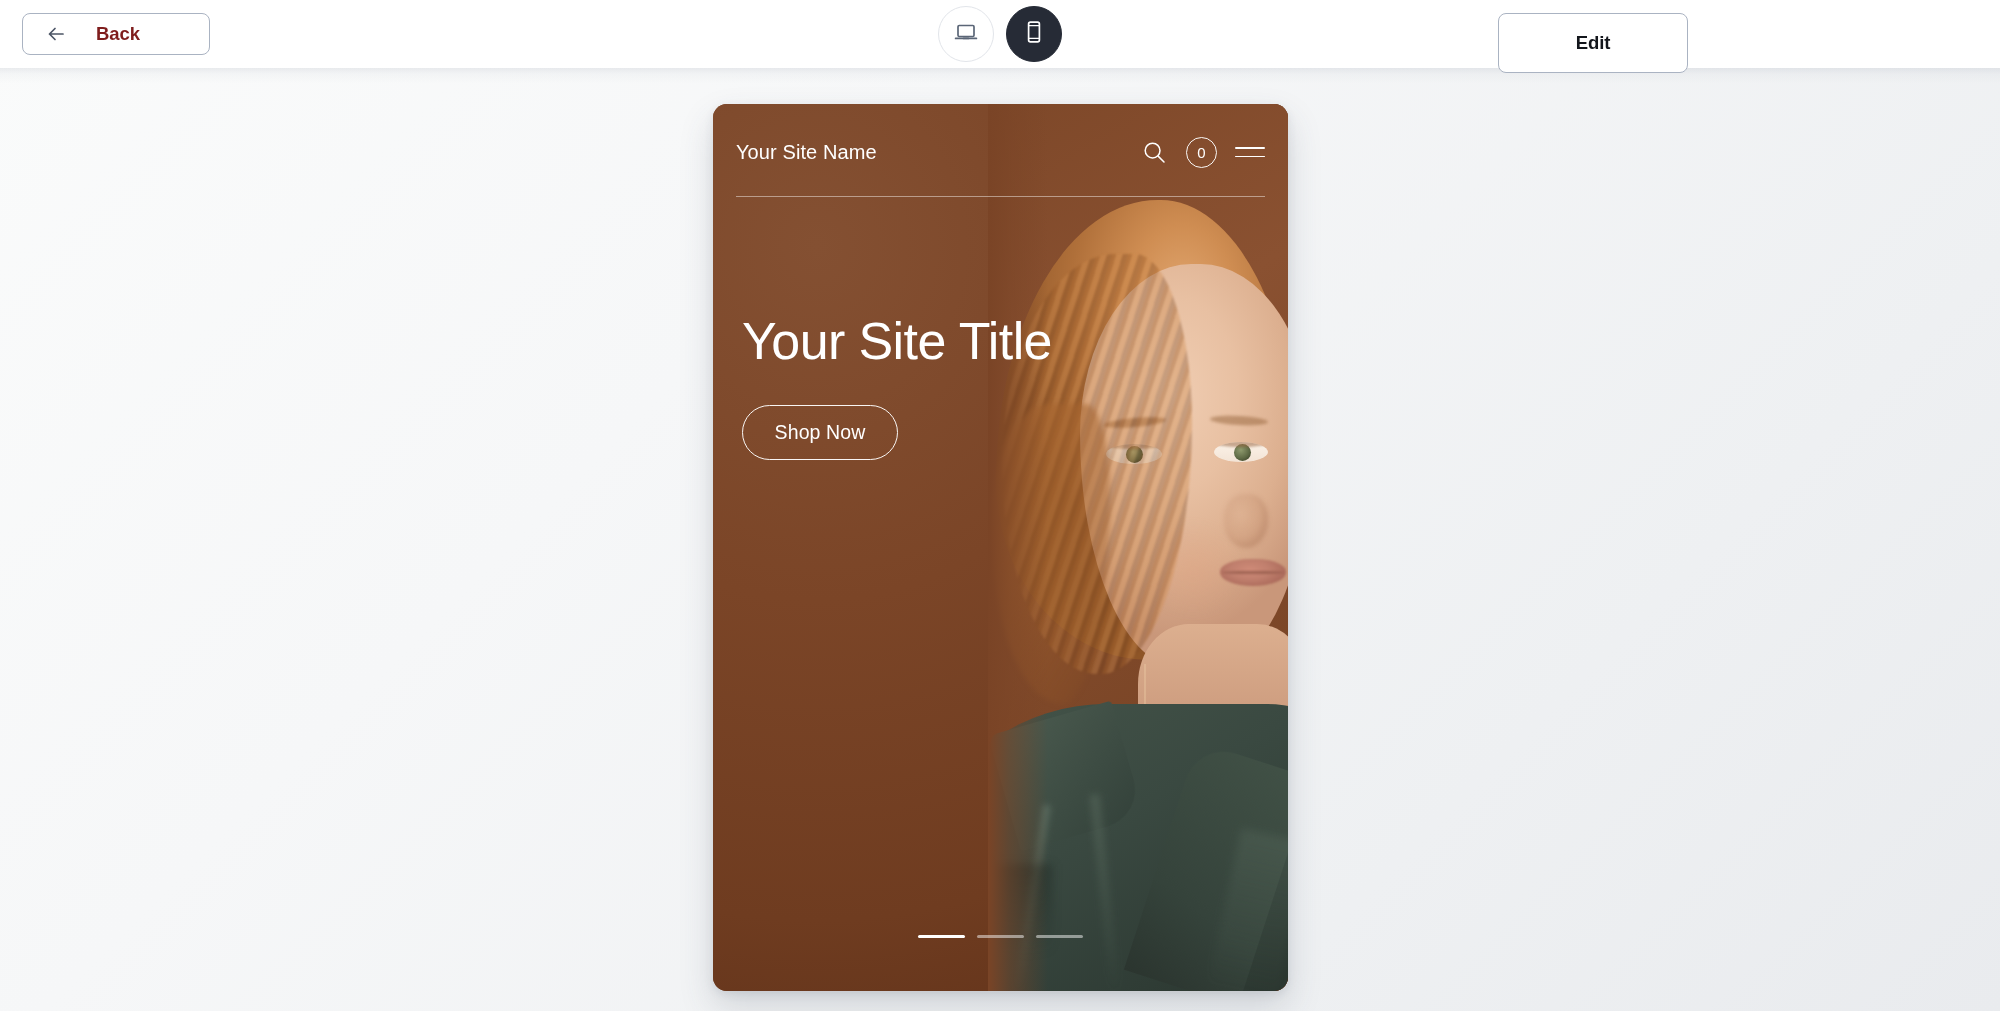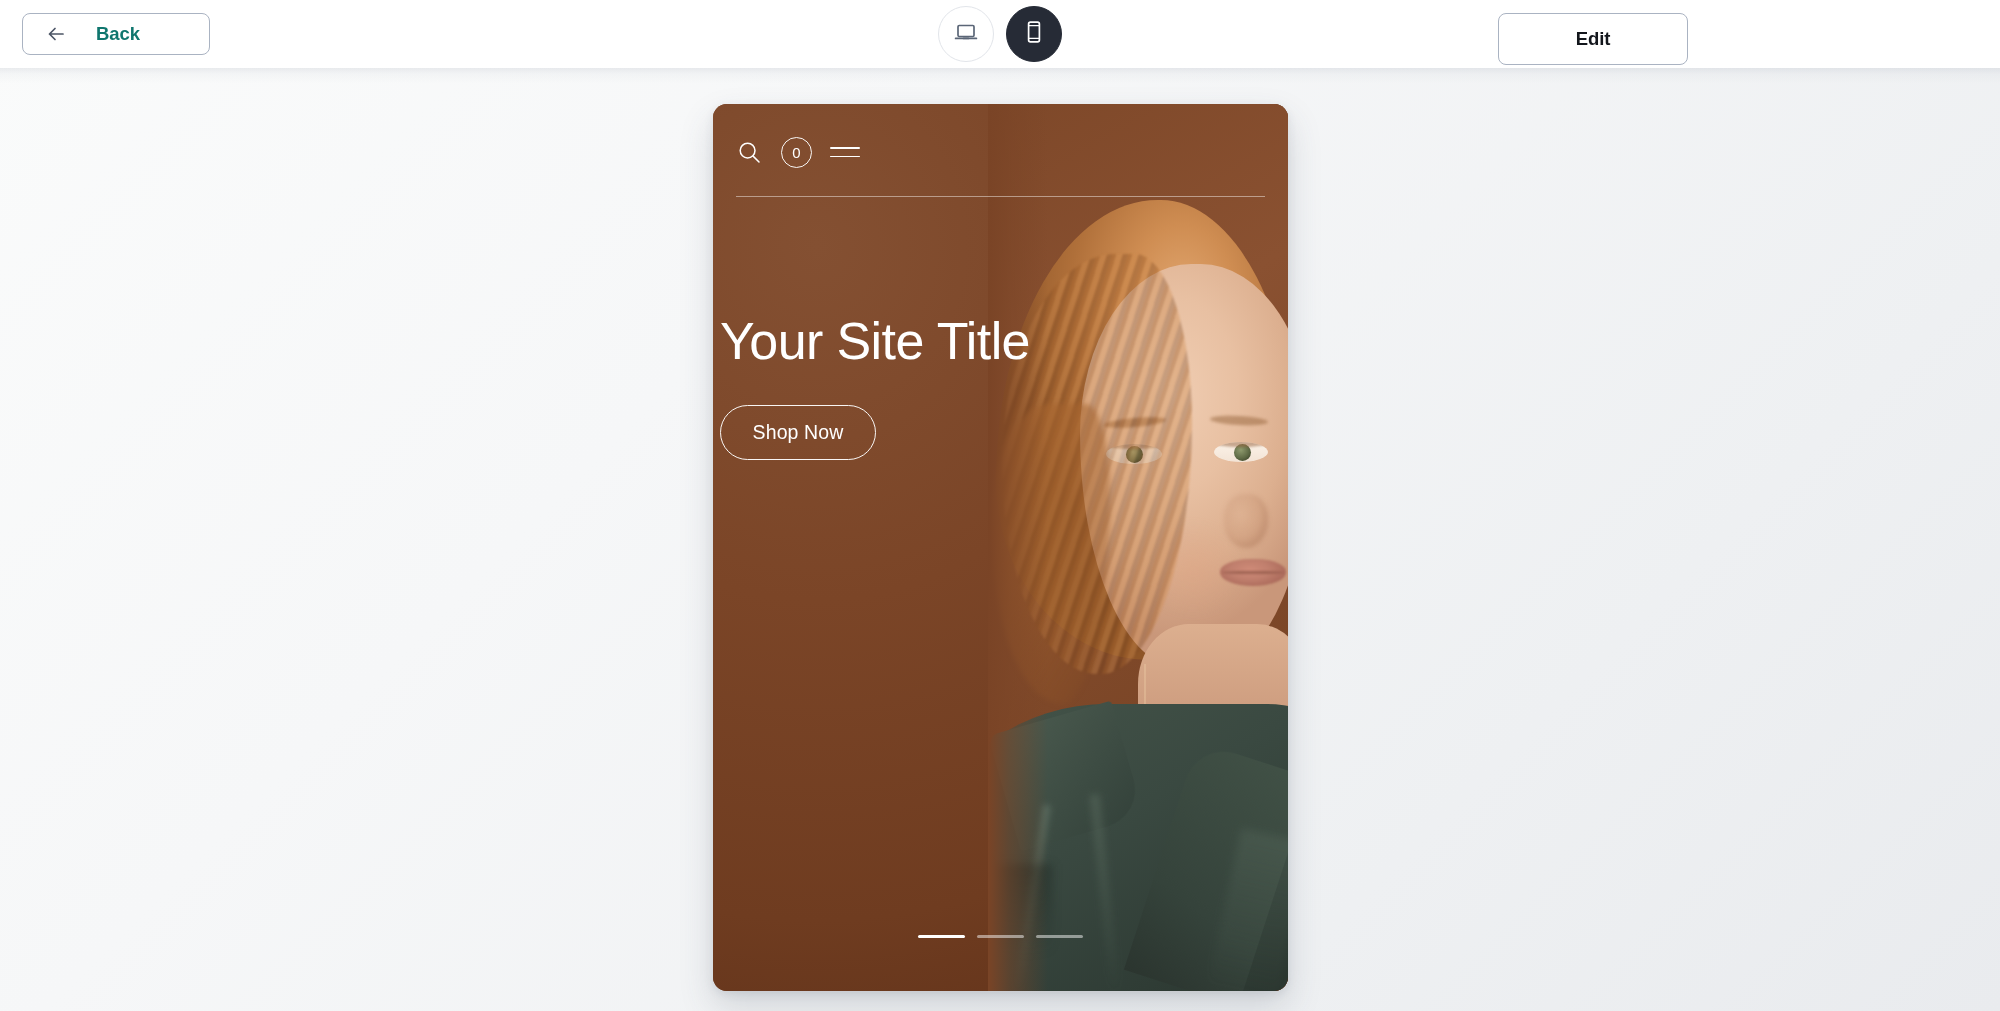--- a/index.html
+++ b/index.html
@@ -65,21 +65,21 @@
     display: flex;
     align-items: center;
     justify-content: center;
     flex: none;
   }
   .back-label {
     flex: 1;
     text-align: center;
     font-size: 18.5px;
     font-weight: bold;
-    color: #0f766e;
+    color: #7f1d1d;
     letter-spacing: -0.1px;
     padding-right: 40px;
   }
 
   
   .device-group {
     position: absolute;
     left: 50%;
     top: 6px;
     transform: translateX(-50%);
@@ -104,21 +104,21 @@
     background: #262b36;
     border: 1.3px solid #262b36;
   }
 
   
   .edit-btn {
     position: absolute;
     right: 312px;
     top: 13px;
     width: 190px;
-    height: 52px;
+    height: 60px;
     border: 1.3px solid #aab3c2;
     border-radius: 8px;
     background: #ffffff;
     font-family: "Liberation Sans", sans-serif;
     font-size: 18.5px;
     font-weight: bold;
     color: #13161c;
     cursor: pointer;
     letter-spacing: -0.1px;
   }
@@ -470,21 +470,21 @@
     top: 92px;
     width: 529px;
     height: 1px;
     background: rgba(255,255,255,0.45);
     z-index: 20;
   }
 
   
   .hero-content {
     position: absolute;
-    left: 7px;
+    left: 29px;
     top: 210px;
     width: 460px;
     z-index: 21;
   }
   .hero-title {
     font-size: 52px;
     font-weight: normal;
     color: #ffffff;
     letter-spacing: -0.6px;
     line-height: 1.05;
@@ -606,20 +606,21 @@
           <div class="fold-a"></div>
           <div class="fold-b"></div>
           <div class="fold-c"></div>
           <div class="fold-d"></div>
           <div class="hair-strands"></div>
           <div class="hair-wisp"></div>
           <div class="photo-feather"></div>
         </div>
 
         <div class="site-header">
+          <div class="site-name">Your Site Name</div>
           <div class="header-icons">
             <span class="hdr-icon">
               <svg width="27" height="27" viewBox="0 0 27 27" fill="none">
                 <circle cx="11.6" cy="11.6" r="7.4" stroke="#ffffff" stroke-width="1.5"></circle>
                 <path d="M17.1 17.1L23 23" stroke="#ffffff" stroke-width="1.5" stroke-linecap="round"></path>
               </svg>
             </span>
             <span class="cart-badge">0</span>
             <span class="hamburger">
               <span></span>

